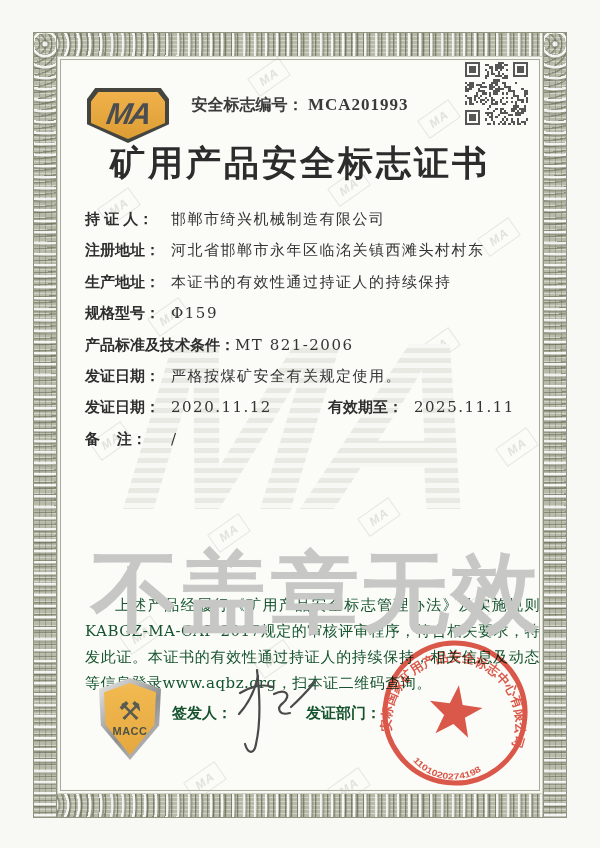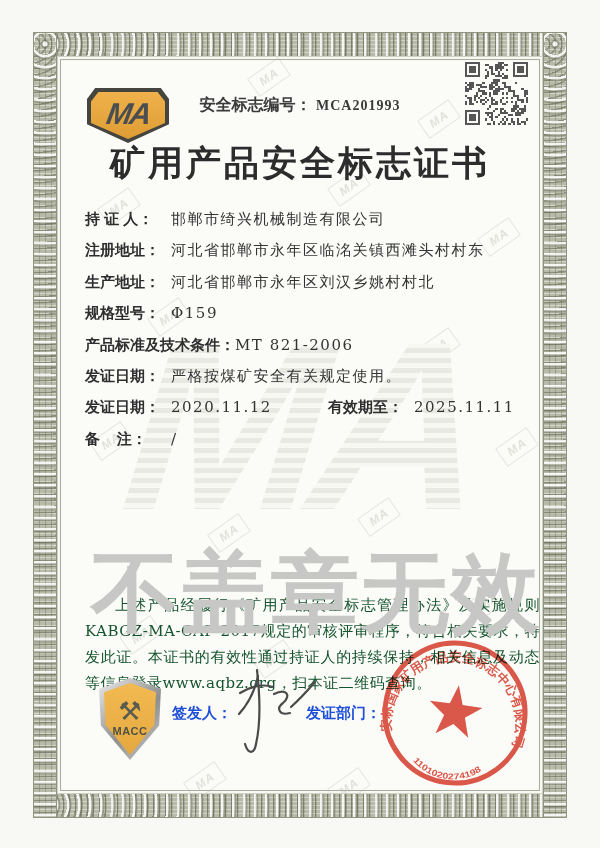--- a/index.html
+++ b/index.html
@@ -33,21 +33,21 @@
   .logo-badge{position:absolute;left:87px;top:88px;width:82px;height:55px;z-index:3;
     background:#45453f;clip-path:polygon(10% 0,90% 0,100% 20%,100% 66%,50% 100%,0 66%,0 20%);
     display:flex;align-items:center;justify-content:center;}
   .logo-badge .inner{width:74px;height:47px;background:linear-gradient(#f0b14c,#dd9d33);
     clip-path:polygon(10% 0,90% 0,100% 20%,100% 66%,50% 100%,0 66%,0 20%);
     display:flex;align-items:center;justify-content:center;}
   .logo-badge .ma{font:italic 900 30px "Liberation Sans",sans-serif;color:#4a4e51;
     transform:skewX(-10deg);letter-spacing:-2px;margin-top:-4px;}
   .cert-line{position:absolute;left:0;right:0;top:95px;text-align:center;z-index:3;}
   .cert-line .lab{font-weight:bold;font-size:16px;color:#3a3a3a;margin-top:45px;}
-  .cert-line .num{font-family:"Liberation Serif",serif;font-weight:600;font-size:14px;color:#3a3a3a;letter-spacing:1px;}
+  .cert-line .num{font-family:"Liberation Serif",serif;font-weight:600;font-size:17px;color:#3a3a3a;letter-spacing:1px;}
   .qr{position:absolute;left:465px;top:62px;width:63px;height:63px;z-index:3;}
   .title{position:absolute;left:0;right:0;top:140px;text-align:center;z-index:3;
     font-family:Liberation Sans, sans-serif;font-weight:900;font-size:35px;color:#2c2c2c;letter-spacing:3px;}
   
   .rows{position:absolute;left:85px;right:58px;top:203px;z-index:3;}
   .row{position:relative;height:31.4px;line-height:31.4px;white-space:nowrap;}
   .lbl{display:inline-block;min-width:86px;font-weight:bold;font-size:15px;color:#2e2e2e;white-space:pre;}
   .val{font-family:"DejaVu Serif",serif;font-size:15px;color:#333;letter-spacing:1.5px;}
   .pair2{position:absolute;left:243px;top:0;}
   
@@ -60,21 +60,21 @@
   
   .macc{position:absolute;left:99px;top:678px;width:62px;height:82px;z-index:3;
     background:linear-gradient(135deg,#ececec,#8e8e8e 55%,#cfcfcf);
     clip-path:polygon(50% 0,100% 13%,97% 58%,50% 100%,3% 58%,0 13%);
     display:flex;align-items:center;justify-content:center;}
   .macc .inner{width:52px;height:72px;background:linear-gradient(#f2ba52,#e5a83e);
     clip-path:polygon(50% 0,100% 13%,97% 58%,50% 100%,3% 58%,0 13%);
     display:flex;flex-direction:column;align-items:center;justify-content:center;}
   .macc .tools{font-size:26px;color:#575b50;line-height:1;margin-top:-4px;}
   .macc .macc-txt{font:900 11px "Liberation Sans",sans-serif;color:#4e5246;letter-spacing:.5px;margin-top:1px;}
-  .issuer-label,.dept-label{position:absolute;top:704px;z-index:3;font-weight:bold;font-size:15px;color:#1d4ed8;}
+  .issuer-label,.dept-label{position:absolute;top:704px;z-index:3;font-weight:bold;font-size:15px;color:#14532d;}
   .issuer-label{left:172px;}
   .dept-label{left:306px;text-align:right;}
   .signature{position:absolute;left:228px;top:662px;z-index:3;}
   .seal{position:absolute;left:370px;top:628px;z-index:5;transform:rotate(8deg);
     mix-blend-mode:multiply;opacity:.92;}
 </style>
 </head>
 <body>
 
 <div class="page">
@@ -124,21 +124,21 @@
       <path d="M2 2h3v3H2z M24 2h3v3h-3z M2 24h3v3H2z" fill="#565656"></path>
       <path id="qr-cells" d="M15 0h1v1h-1zM16 0h1v1h-1zM17 0h1v1h-1zM9 1h1v1h-1zM10 1h1v1h-1zM14 1h1v1h-1zM15 1h1v1h-1zM16 1h1v1h-1zM18 1h1v1h-1zM19 1h1v1h-1zM11 2h1v1h-1zM12 2h1v1h-1zM14 2h1v1h-1zM15 2h1v1h-1zM16 2h1v1h-1zM17 2h1v1h-1zM9 3h1v1h-1zM12 3h1v1h-1zM14 3h1v1h-1zM16 3h1v1h-1zM19 3h1v1h-1zM10 4h1v1h-1zM12 4h1v1h-1zM15 4h1v1h-1zM10 5h1v1h-1zM12 5h1v1h-1zM13 5h1v1h-1zM15 5h1v1h-1zM17 5h1v1h-1zM9 6h1v1h-1zM10 6h1v1h-1zM14 6h1v1h-1zM15 6h1v1h-1zM16 6h1v1h-1zM18 6h1v1h-1zM19 6h1v1h-1zM9 7h1v1h-1zM17 7h1v1h-1zM18 7h1v1h-1zM19 7h1v1h-1zM13 8h1v1h-1zM14 8h1v1h-1zM15 8h1v1h-1zM0 9h1v1h-1zM2 9h1v1h-1zM3 9h1v1h-1zM8 9h1v1h-1zM12 9h1v1h-1zM13 9h1v1h-1zM14 9h1v1h-1zM17 9h1v1h-1zM18 9h1v1h-1zM23 9h1v1h-1zM1 10h1v1h-1zM2 10h1v1h-1zM3 10h1v1h-1zM5 10h1v1h-1zM6 10h1v1h-1zM7 10h1v1h-1zM11 10h1v1h-1zM12 10h1v1h-1zM14 10h1v1h-1zM18 10h1v1h-1zM0 11h1v1h-1zM2 11h1v1h-1zM3 11h1v1h-1zM7 11h1v1h-1zM8 11h1v1h-1zM9 11h1v1h-1zM11 11h1v1h-1zM12 11h1v1h-1zM13 11h1v1h-1zM15 11h1v1h-1zM18 11h1v1h-1zM19 11h1v1h-1zM20 11h1v1h-1zM0 12h1v1h-1zM1 12h1v1h-1zM2 12h1v1h-1zM6 12h1v1h-1zM11 12h1v1h-1zM12 12h1v1h-1zM14 12h1v1h-1zM15 12h1v1h-1zM16 12h1v1h-1zM17 12h1v1h-1zM20 12h1v1h-1zM26 12h1v1h-1zM0 13h1v1h-1zM1 13h1v1h-1zM6 13h1v1h-1zM7 13h1v1h-1zM8 13h1v1h-1zM13 13h1v1h-1zM14 13h1v1h-1zM15 13h1v1h-1zM20 13h1v1h-1zM21 13h1v1h-1zM22 13h1v1h-1zM27 13h1v1h-1zM28 13h1v1h-1zM5 14h1v1h-1zM8 14h1v1h-1zM9 14h1v1h-1zM11 14h1v1h-1zM13 14h1v1h-1zM14 14h1v1h-1zM17 14h1v1h-1zM19 14h1v1h-1zM22 14h1v1h-1zM27 14h1v1h-1zM28 14h1v1h-1zM0 15h1v1h-1zM4 15h1v1h-1zM5 15h1v1h-1zM7 15h1v1h-1zM11 15h1v1h-1zM22 15h1v1h-1zM23 15h1v1h-1zM24 15h1v1h-1zM27 15h1v1h-1zM1 16h1v1h-1zM2 16h1v1h-1zM4 16h1v1h-1zM6 16h1v1h-1zM9 16h1v1h-1zM12 16h1v1h-1zM17 16h1v1h-1zM19 16h1v1h-1zM21 16h1v1h-1zM24 16h1v1h-1zM28 16h1v1h-1zM2 17h1v1h-1zM4 17h1v1h-1zM7 17h1v1h-1zM8 17h1v1h-1zM10 17h1v1h-1zM12 17h1v1h-1zM13 17h1v1h-1zM16 17h1v1h-1zM24 17h1v1h-1zM25 17h1v1h-1zM26 17h1v1h-1zM28 17h1v1h-1zM0 18h1v1h-1zM2 18h1v1h-1zM5 18h1v1h-1zM7 18h1v1h-1zM9 18h1v1h-1zM12 18h1v1h-1zM14 18h1v1h-1zM16 18h1v1h-1zM19 18h1v1h-1zM21 18h1v1h-1zM23 18h1v1h-1zM26 18h1v1h-1zM28 18h1v1h-1zM0 19h1v1h-1zM2 19h1v1h-1zM3 19h1v1h-1zM8 19h1v1h-1zM12 19h1v1h-1zM13 19h1v1h-1zM14 19h1v1h-1zM17 19h1v1h-1zM18 19h1v1h-1zM23 19h1v1h-1zM11 20h1v1h-1zM22 20h1v1h-1zM23 20h1v1h-1zM24 20h1v1h-1zM27 20h1v1h-1zM10 21h1v1h-1zM14 21h1v1h-1zM16 21h1v1h-1zM17 21h1v1h-1zM21 21h1v1h-1zM22 21h1v1h-1zM23 21h1v1h-1zM25 21h1v1h-1zM26 21h1v1h-1zM27 21h1v1h-1zM13 22h1v1h-1zM16 22h1v1h-1zM18 22h1v1h-1zM21 22h1v1h-1zM22 22h1v1h-1zM24 22h1v1h-1zM26 22h1v1h-1zM27 22h1v1h-1zM9 23h1v1h-1zM10 23h1v1h-1zM11 23h1v1h-1zM12 23h1v1h-1zM16 23h1v1h-1zM17 23h1v1h-1zM18 23h1v1h-1zM19 23h1v1h-1zM23 23h1v1h-1zM24 23h1v1h-1zM25 23h1v1h-1zM26 23h1v1h-1zM10 24h1v1h-1zM12 24h1v1h-1zM15 24h1v1h-1zM20 24h1v1h-1zM21 24h1v1h-1zM23 24h1v1h-1zM24 24h1v1h-1zM25 24h1v1h-1zM11 25h1v1h-1zM12 25h1v1h-1zM14 25h1v1h-1zM18 25h1v1h-1zM9 26h1v1h-1zM12 26h1v1h-1zM17 26h1v1h-1zM19 26h1v1h-1zM21 26h1v1h-1zM24 26h1v1h-1zM28 26h1v1h-1zM13 27h1v1h-1zM16 27h1v1h-1zM18 27h1v1h-1zM21 27h1v1h-1zM22 27h1v1h-1zM24 27h1v1h-1zM26 27h1v1h-1zM27 27h1v1h-1zM10 28h1v1h-1zM11 28h1v1h-1zM13 28h1v1h-1zM15 28h1v1h-1zM17 28h1v1h-1zM18 28h1v1h-1zM20 28h1v1h-1zM22 28h1v1h-1zM24 28h1v1h-1zM25 28h1v1h-1zM27 28h1v1h-1z" fill="#565656"></path>
     </g>
   </svg>
 
   <div class="title">矿用产品安全标志证书</div>
 
   <div class="rows">
     <div class="row"><span class="lbl">持 证 人：</span><span class="val">邯郸市绮兴机械制造有限公司</span></div>
     <div class="row"><span class="lbl">注册地址：</span><span class="val">河北省邯郸市永年区临洺关镇西滩头村村东</span></div>
-    <div class="row"><span class="lbl">生产地址：</span><span class="val">河北省邯郸市永年区刘汉乡姚村村北</span></div>
+    <div class="row"><span class="lbl">生产地址：</span><span class="val">本证书的有效性通过持证人的持续保持</span></div>
     <div class="row"><span class="lbl">规格型号：</span><span class="val">Φ159</span></div>
     <div class="row"><span class="lbl">产品标准及技术条件：</span><span class="val">MT 821-2006</span></div>
     <div class="row"><span class="lbl">发证日期：</span><span class="val">严格按煤矿安全有关规定使用。</span></div>
     <div class="row">
       <span class="lbl">发证日期：</span><span class="val">2020.11.12</span>
       <span class="pair2"><span class="lbl">有效期至：</span><span class="val">2025.11.11</span></span>
     </div>
     <div class="row"><span class="lbl">备    注：</span><span class="val">/</span></div>
   </div>
 

